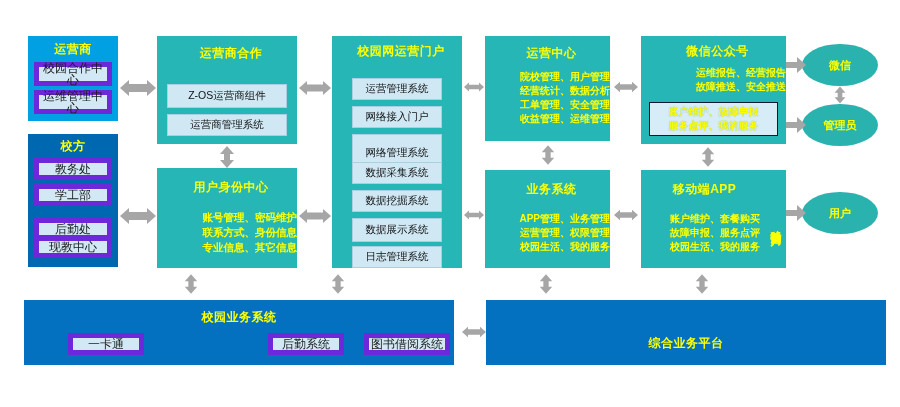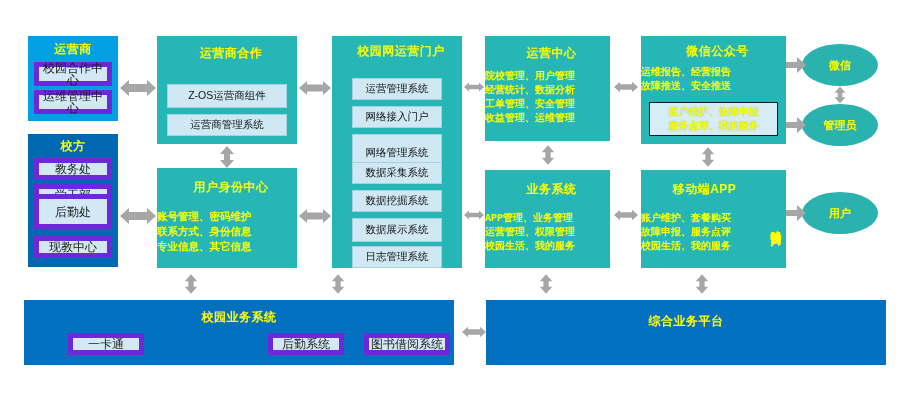--- a/index.html
+++ b/index.html
@@ -28,21 +28,21 @@
   .sub-teal{
     background:#cfe8f4;border:1px solid #a9cfe0;
     color:#111;font-size:10.5px;
     display:flex;align-items:center;justify-content:center;
     text-align:center;box-sizing:border-box;
   }
 
   
   .ylist{
     color:#ffff00;font-weight:bold;font-size:10.5px;line-height:15px;
-    text-align:left;white-space:pre-line;font-family:Liberation Mono, monospace;
+    text-align:right;white-space:pre-line;
   }
   .ylist.small{font-size:10px;line-height:14px;}
 
   
   .hl{
     background:#d6ecf7;border:1px solid #0f172a;
     color:#ffff00;font-weight:bold;font-size:10px;line-height:14px;
     display:flex;flex-direction:column;align-items:center;justify-content:center;
     text-align:center;white-space:pre-line;box-sizing:border-box;
     text-shadow:0 0 1px #6fb3c9;
@@ -72,21 +72,21 @@
 <div class="card blue-light" style="left:28px;top:36px;width:90px;height:85px;">
   <div class="card-title" style="padding-top:6px;">运营商</div>
   <div class="sub" style="position:absolute;left:6px;top:26px;width:78px;height:24px;">校园合作中心</div>
   <div class="sub" style="position:absolute;left:6px;top:54px;width:78px;height:24px;">运维管理中心</div>
 </div>
 
 <div class="card blue-dark" style="left:28px;top:134px;width:90px;height:133px;">
   <div class="card-title" style="padding-top:5px;">校方</div>
   <div class="sub" style="position:absolute;left:6px;top:24px;width:78px;height:22px;">教务处</div>
   <div class="sub" style="position:absolute;left:6px;top:50px;width:78px;height:22px;">学工部</div>
-  <div class="sub" style="position:absolute;left:6px;top:60px;width:78px;height:35px;">后勤处</div>
+  <div class="sub" style="position:absolute;left:6px;top:84px;width:78px;height:22px;">后勤处</div>
   <div class="sub" style="position:absolute;left:6px;top:102px;width:78px;height:22px;">现教中心</div>
 </div>
 
 <div class="card teal" style="left:157px;top:36px;width:140px;height:108px;">
   <div class="card-title" style="padding-top:10px;">运营商合作</div>
   <div class="sub-teal" style="position:absolute;left:10px;top:48px;width:120px;height:24px;">Z-OS运营商组件</div>
   <div class="sub-teal" style="position:absolute;left:10px;top:78px;width:120px;height:22px;">运营商管理系统</div>
 </div>
 
 <div class="card teal" style="left:157px;top:168px;width:140px;height:100px;">
@@ -149,21 +149,21 @@
 </div>
 
 <div class="card blue-bar" style="left:24px;top:300px;width:430px;height:65px;">
   <div class="card-title" style="padding-top:10px;">校园业务系统</div>
   <div class="sub" style="position:absolute;left:44px;top:33px;width:76px;height:22px;">一卡通</div>
   <div class="sub" style="position:absolute;left:244px;top:33px;width:76px;height:22px;">后勤系统</div>
   <div class="sub" style="position:absolute;left:340px;top:33px;width:86px;height:22px;">图书借阅系统</div>
 </div>
 
 <div class="card blue-bar" style="left:486px;top:300px;width:400px;height:65px;">
-  <div class="card-title" style="padding-top:14px;">综合业务平台</div>
+  <div class="card-title" style="padding-top:36px;">综合业务平台</div>
 </div>
 
 <svg class="arrow" style="left:120px;top:78px;" width="36" height="20" viewBox="0 0 36 20">
   <polygon points="0,10 9,2 9,6 27,6 27,2 36,10 27,18 27,14 9,14 9,18"></polygon>
 </svg>
 
 <svg class="arrow" style="left:120px;top:206px;" width="36" height="20" viewBox="0 0 36 20">
   <polygon points="0,10 9,2 9,6 27,6 27,2 36,10 27,18 27,14 9,14 9,18"></polygon>
 </svg>
 

